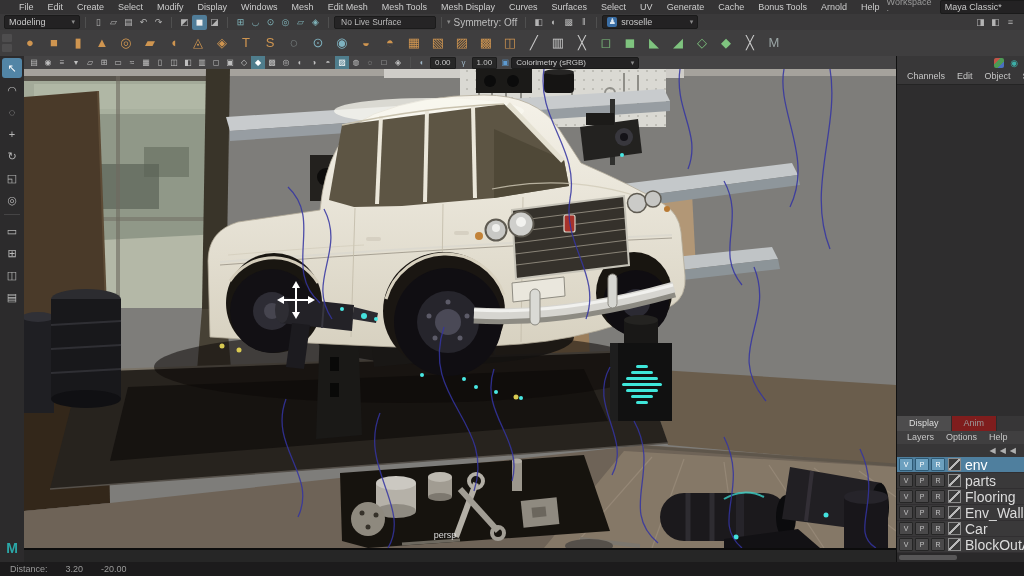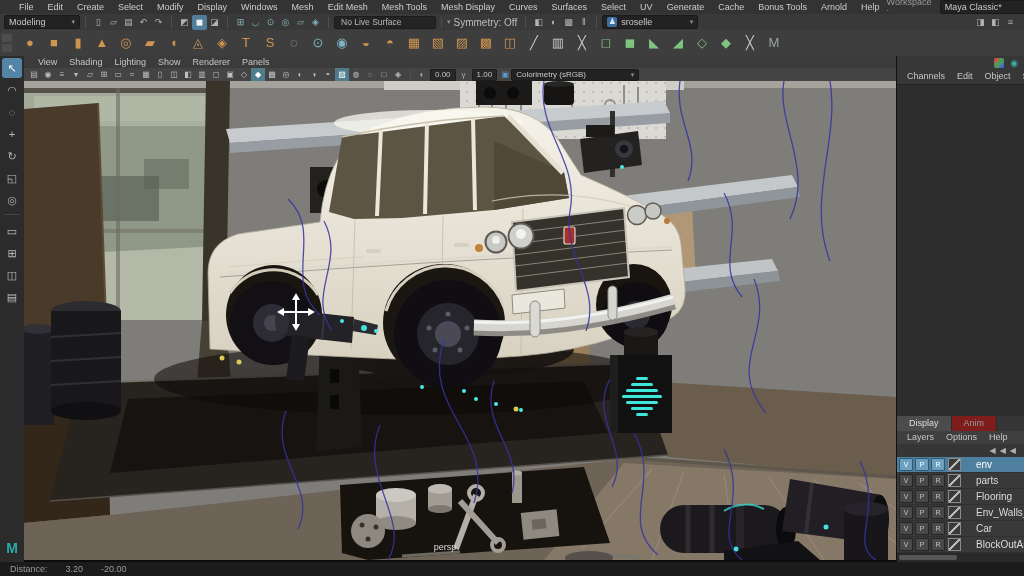--- a/index.html
+++ b/index.html
@@ -69,21 +69,21 @@
   #le-toolbar{height:13px;display:flex;justify-content:flex-end;gap:4px;padding-right:8px;background:#373637;}
   .lei{color:#b0b0b0;font-size:8px;line-height:13px;}
   #le-list{flex:1;background:#323132;overflow:hidden;}
   .layer-row{display:flex;align-items:center;height:15px;background:#3a393a;border-bottom:1px solid #312f31;}
   .layer-row.selected{background:#4f7f9e;}
   .ltog{width:12px;height:11px;font-size:7px;color:#c2c2c2;background:#4a494a;border:1px solid #252525;
         text-align:center;line-height:11px;margin-left:2px;border-radius:1px;flex:none;}
   .selected .ltog{background:#6ca0bf;color:#fff;border-color:#2e5a75;}
   .lswatch{width:11px;height:11px;margin-left:3px;border:1px solid #8a8a8a;flex:none;
            background:linear-gradient(135deg,#3a3a3a 42%,#b9b9b9 42% 58%,#3a3a3a 58%);}
-  .lname{color:#dcdcdc;font-size:10px;margin-left:15px;white-space:nowrap;}
+  .lname{color:#dcdcdc;font-size:14px;margin-left:4px;white-space:nowrap;}
   .selected .lname{color:#fff;}
   #le-scroll{height:9px;background:#2a292a;position:relative;}
   #le-thumb{position:absolute;left:2px;top:2px;width:58px;height:5px;background:#575657;border-radius:2px;}
   
   #footer{top:562px;width:1024px;height:14px;background:#1c1b1c;color:#9a9a9a;font-size:9px;
           display:flex;gap:18px;padding-left:10px;align-items:center;}
 </style>
 </head>
 <body>
 
@@ -228,28 +228,20 @@
   <div style="display:flex;flex-direction:column;align-items:center">
     <span class="tool">▭</span>
       <span class="tool">⊞</span>
       <span class="tool">◫</span>
       <span class="tool">▤</span>
   </div>
   <span id="maya-logo">M</span>
 </div>
 
 <div id="viewport">
-  <div id="vp-menus">
-    <span class="vmenu">View</span>
-      <span class="vmenu">Shading</span>
-      <span class="vmenu">Lighting</span>
-      <span class="vmenu">Show</span>
-      <span class="vmenu">Renderer</span>
-      <span class="vmenu">Panels</span>
-  </div>
   <div id="vp-iconbar">
     <div class="strip">
       <span class="vbtn">▤</span>
         <span class="vbtn">◉</span>
         <span class="vbtn">≡</span>
         <span class="vbtn">▾</span>
         <span class="vbtn">▱</span>
         <span class="vbtn">⊞</span>
         <span class="vbtn">▭</span>
         <span class="vbtn">≈</span>

